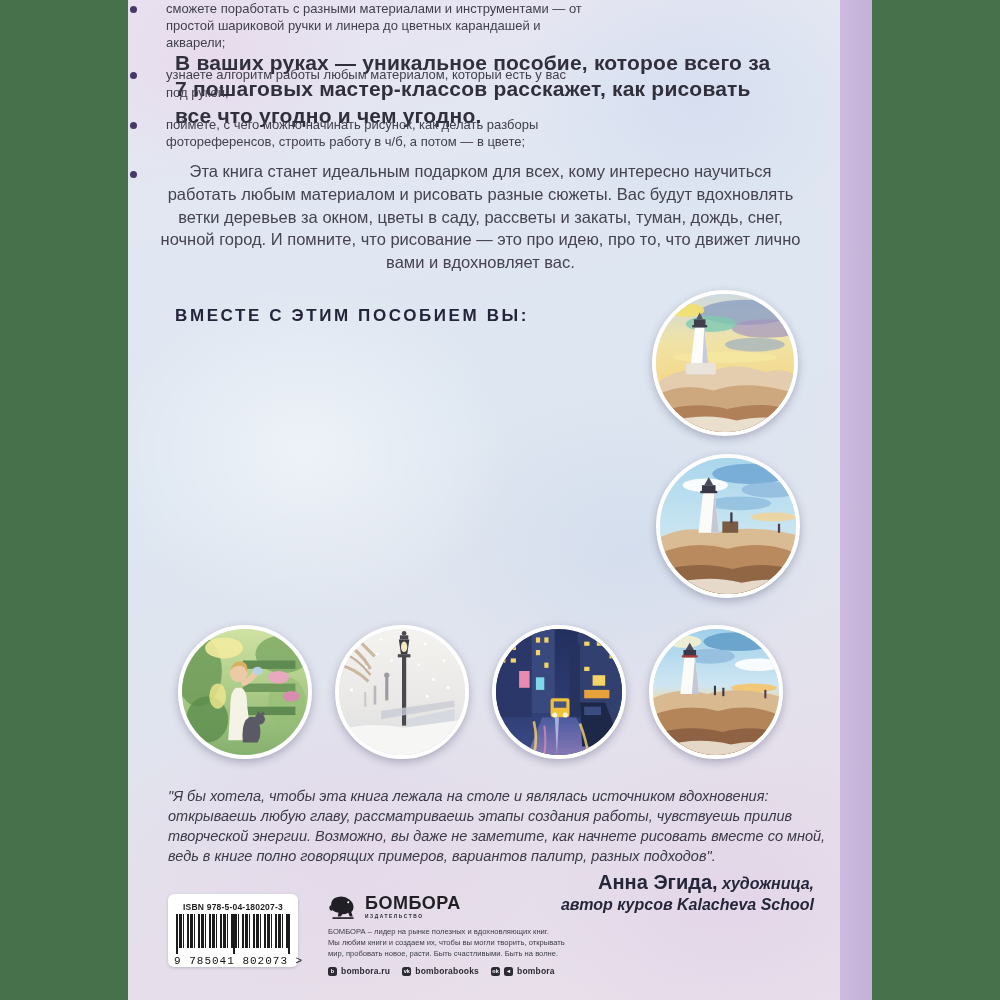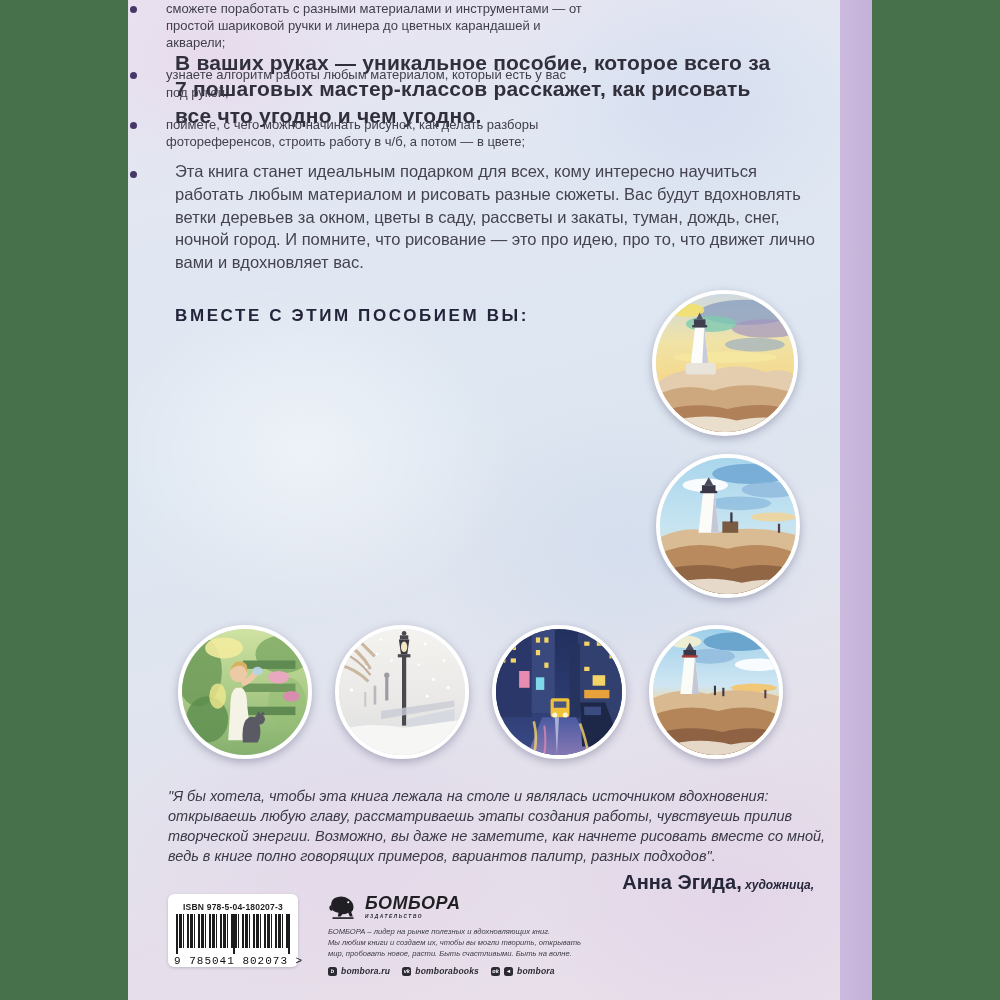--- a/index.html
+++ b/index.html
@@ -12,47 +12,47 @@
     background:linear-gradient(165deg,#eae3f0 0%,#e2e7f2 18%,#dde6f1 42%,#e0e4ee 62%,#e6deea 82%,#e9e0eb 100%);}
   .cover::before{content:"";position:absolute;inset:0;pointer-events:none;background:
     radial-gradient(220px 160px at 12% 6%,rgba(231,216,235,.8),transparent 70%),
     radial-gradient(260px 200px at 80% 10%,rgba(205,216,240,.55),transparent 70%),
     radial-gradient(300px 240px at 25% 45%,rgba(255,255,255,.5),transparent 70%),
     radial-gradient(280px 220px at 70% 55%,rgba(196,212,236,.4),transparent 70%),
     radial-gradient(320px 240px at 30% 85%,rgba(228,213,232,.6),transparent 70%),
     radial-gradient(300px 220px at 85% 90%,rgba(222,206,230,.55),transparent 70%);}
   .txt{position:absolute;color:#3f3e4a;}
   .headline{left:47px;top:50px;width:615px;font-size:21px;line-height:1.26;font-weight:bold;color:#302f3b;white-space:pre-line;letter-spacing:.2px;}
-  .intro{left:47px;top:160px;width:645px;font-size:16.5px;line-height:1.38;color:#44434f;}
+  .intro{left:30px;top:160px;width:645px;font-size:16.5px;line-height:1.38;color:#44434f;text-align:center;}
   .section-heading{left:47px;top:306px;font-size:17px;font-weight:bold;letter-spacing:2.6px;color:#24243a;}
   .bullets{left:47px;top:340px;width:462px;margin:0;padding:0;list-style:none;}
   .bullets li{position:relative;padding-left:38px;margin-bottom:15px;font-size:13px;line-height:1.32;color:#403f4b;}
   .bullets li .dot{position:absolute;left:2px;top:6px;width:7px;height:7px;border-radius:50%;background:#463768;}
   .quote{left:40px;top:786px;width:665px;font-size:14.5px;line-height:1.38;font-style:italic;color:#3a3946;}
   .author{right:26px;top:870px;text-align:right;color:#26263a;line-height:1.25;}
   .author .a-name{font-size:20px;font-weight:bold;}
-  .author .a-role{font-size:12px;font-weight:bold;font-style:italic;}
+  .author .a-role{font-size:16px;font-weight:bold;font-style:italic;}
   .author .a-role2{font-size:16px;font-weight:bold;font-style:italic;}
   
   .circle{position:absolute;border-radius:50%;border:4px solid #fff;box-shadow:0 3px 9px rgba(80,80,115,.38);overflow:hidden;background:#dfe7f0;}
   .circle svg{display:block;width:100%;height:100%;}
   .c-r1{left:524px;top:290px;width:138px;height:138px;}
   .c-r2{left:528px;top:454px;width:136px;height:136px;}
   .c-b{width:126px;height:126px;top:625px;}
   .c-b1{left:50px;} .c-b2{left:207px;} .c-b3{left:364px;} .c-b4{left:521px;}
   
   .barcode{left:40px;top:894px;width:130px;height:73px;background:#fff;border-radius:6px;position:absolute;
     box-shadow:0 1px 3px rgba(90,90,120,.3);padding:8px 6px 3px;box-sizing:border-box;text-align:center;}
   .isbn-label{font-size:8.5px;color:#1d1d1d;font-weight:bold;letter-spacing:.2px;}
   .bars{position:relative;height:34px;margin:2px 2px 0;background:repeating-linear-gradient(90deg,#1b1b1b 0 1.6px,#fff 1.6px 3.4px,#1b1b1b 3.4px 5.8px,#fff 5.8px 7.2px,#1b1b1b 7.2px 8.2px,#fff 8.2px 11px);}
   .guard{position:absolute;top:0;width:1.6px;height:40px;background:#1b1b1b;}
   .g1{left:0;} .g2{left:50%;} .g3{right:0;}
   .barcode .digits{margin-top:7px;font-family:"Liberation Mono",monospace;font-size:11px;color:#111;letter-spacing:1px;white-space:nowrap;}
   
-  .pub{position:absolute;left:200px;top:894px;width:300px;color:#33323c;font-style:italic;}
+  .pub{position:absolute;left:200px;top:894px;width:300px;color:#33323c;}
   .logo-row{display:flex;align-items:flex-start;}
   .logo-mark{width:30px;height:27px;margin-right:7px;}
   .logo-name{font-size:18px;font-weight:bold;letter-spacing:.5px;color:#1f1f24;line-height:1;}
   .logo-sub{font-size:4.8px;font-weight:bold;letter-spacing:1.6px;color:#1f1f24;margin-top:2px;}
   .blurb{margin-top:6px;font-size:7.6px;line-height:1.42;color:#3c3b45;white-space:pre-line;}
   .social{display:flex;align-items:center;margin-top:7px;}
   .s-icon{width:9px;height:9px;border-radius:2.5px;background:#2c2b34;color:#fff;font-size:5.5px;line-height:9px;text-align:center;margin-right:4px;font-weight:bold;}
   .s-label{font-size:8.5px;font-weight:bold;color:#2c2b34;margin-right:12px;letter-spacing:.2px;}
 </style>
 </head>
@@ -291,20 +291,21 @@
         <rect x="58" y="54" width="2" height="9" fill="#383848"></rect>
         <rect x="66" y="56" width="2" height="8" fill="#383848"></rect>
         <rect x="106" y="58" width="2" height="8" fill="#55404a"></rect>
       </svg>
     </div>
 
     <div class="txt quote">"Я бы хотела, чтобы эта книга лежала на столе и являлась источником вдохновения: открываешь любую главу, рассматриваешь этапы создания работы, чувствуешь прилив творческой энергии. Возможно, вы даже не заметите, как начнете рисовать вместе со мной, ведь в книге полно говорящих примеров, вариантов палитр, разных подходов".</div>
 
     <div class="txt author">
       <div><span class="a-name">Анна Эгида,</span><span class="a-role"> художница,</span></div>
+      <div class="a-role2">автор курсов Kalacheva School</div>
     </div>
 
     <div class="barcode">
       <div class="isbn-label">ISBN 978-5-04-180207-3</div>
       <div class="bars">
         <span class="guard g1"></span>
         <span class="guard g2"></span>
         <span class="guard g3"></span>
       </div>
       <div class="digits">9 785041 802073 &gt;</div>

